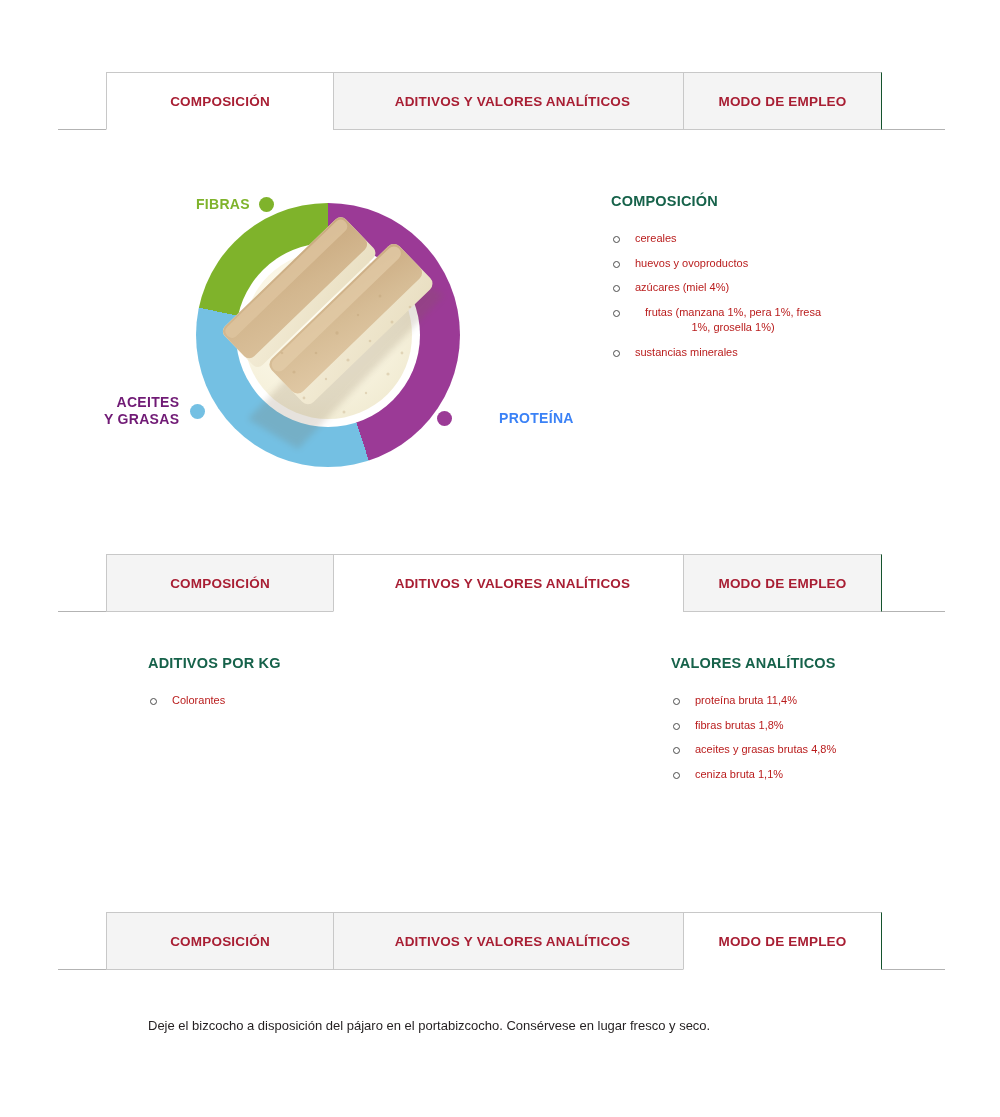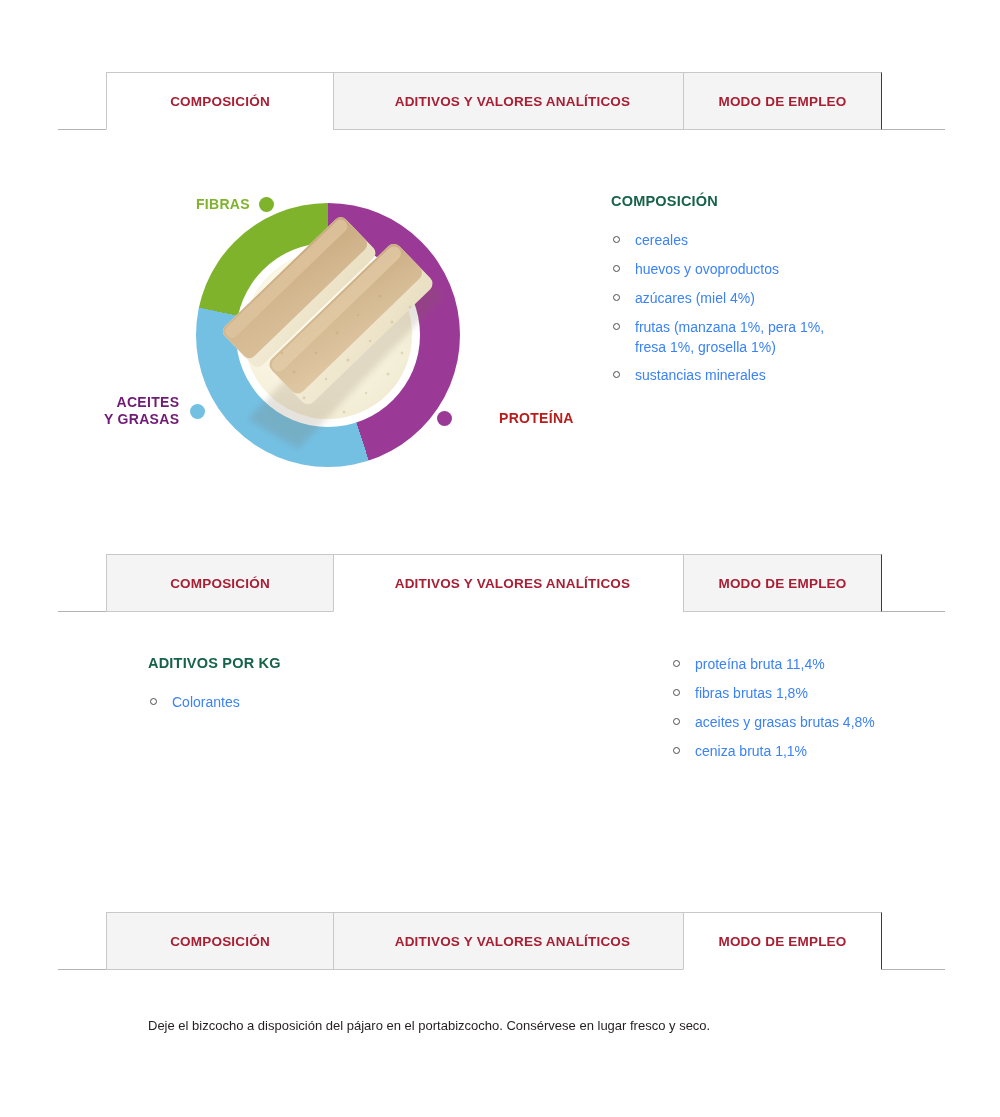--- a/index.html
+++ b/index.html
@@ -151,23 +151,23 @@
     margin: 0 0 22px 0;
   }
   ul.clist {
     list-style: none;
     margin: 0;
     padding: 0;
   }
   ul.clist li {
     position: relative;
     padding-left: 24px;
-    font-size: 14px;
+    font-size: 11px;
     line-height: 1.42;
-    color: #3b82f6;
+    color: #b91c1c;
     margin-bottom: 9px;
   }
   ul.clist li::before {
     content: "";
     position: absolute;
     left: 2px;
     top: 5px;
     width: 5px;
     height: 5px;
     border: 1px solid #4d4d4d;
@@ -274,30 +274,30 @@
   <div class="legend-item legend-aceites">
     <span class="lg-txt" style="color:#701a75;">
       <span>ACEITES</span><br>
       <span>Y GRASAS</span>
     </span>
     <span class="legend-dot" style="background:#74c0e3;"></span>
   </div>
 
   <div class="legend-item legend-proteina">
     <span class="legend-dot" style="background:#9b3a96;"></span>
-    <span class="lg-txt" style="color:#b91c1c;padding-left:36px;">PROTEÍNA</span>
+    <span class="lg-txt" style="color:#3b82f6;padding-left:36px;">PROTEÍNA</span>
   </div>
 
   <div style="position:absolute; left:611px; top:193px; width:300px;">
     <h3 class="col-head">COMPOSICIÓN</h3>
     <ul class="clist">
       <li>cereales</li>
       <li>huevos y ovoproductos</li>
       <li>azúcares (miel 4%)</li>
-      <li style="max-width:196px;">frutas (manzana 1%, pera 1%, fresa 1%, grosella 1%)</li>
+      <li style="max-width:196px;text-align:center;">frutas (manzana 1%, pera 1%, fresa 1%, grosella 1%)</li>
       <li>sustancias minerales</li>
     </ul>
   </div>
 </div>
 
 <div class="tabwrap" style="top:554px;">
   <div class="tabline"></div>
   <div class="tabs">
     <div class="tab w1">
       <span>COMPOSICIÓN</span>
@@ -313,20 +313,21 @@
 
 <div class="panel" style="top:0;">
   <div style="position:absolute; left:148px; top:655px; width:330px;">
     <h3 class="col-head">ADITIVOS POR KG</h3>
     <ul class="clist">
       <li>Colorantes</li>
     </ul>
   </div>
 
   <div style="position:absolute; left:671px; top:655px; width:300px;">
+    <h3 class="col-head">VALORES ANALÍTICOS</h3>
     <ul class="clist">
       <li>proteína bruta 11,4%</li>
       <li>fibras brutas 1,8%</li>
       <li>aceites y grasas brutas 4,8%</li>
       <li>ceniza bruta 1,1%</li>
     </ul>
   </div>
 </div>
 
 <div class="tabwrap" style="top:912px;">

